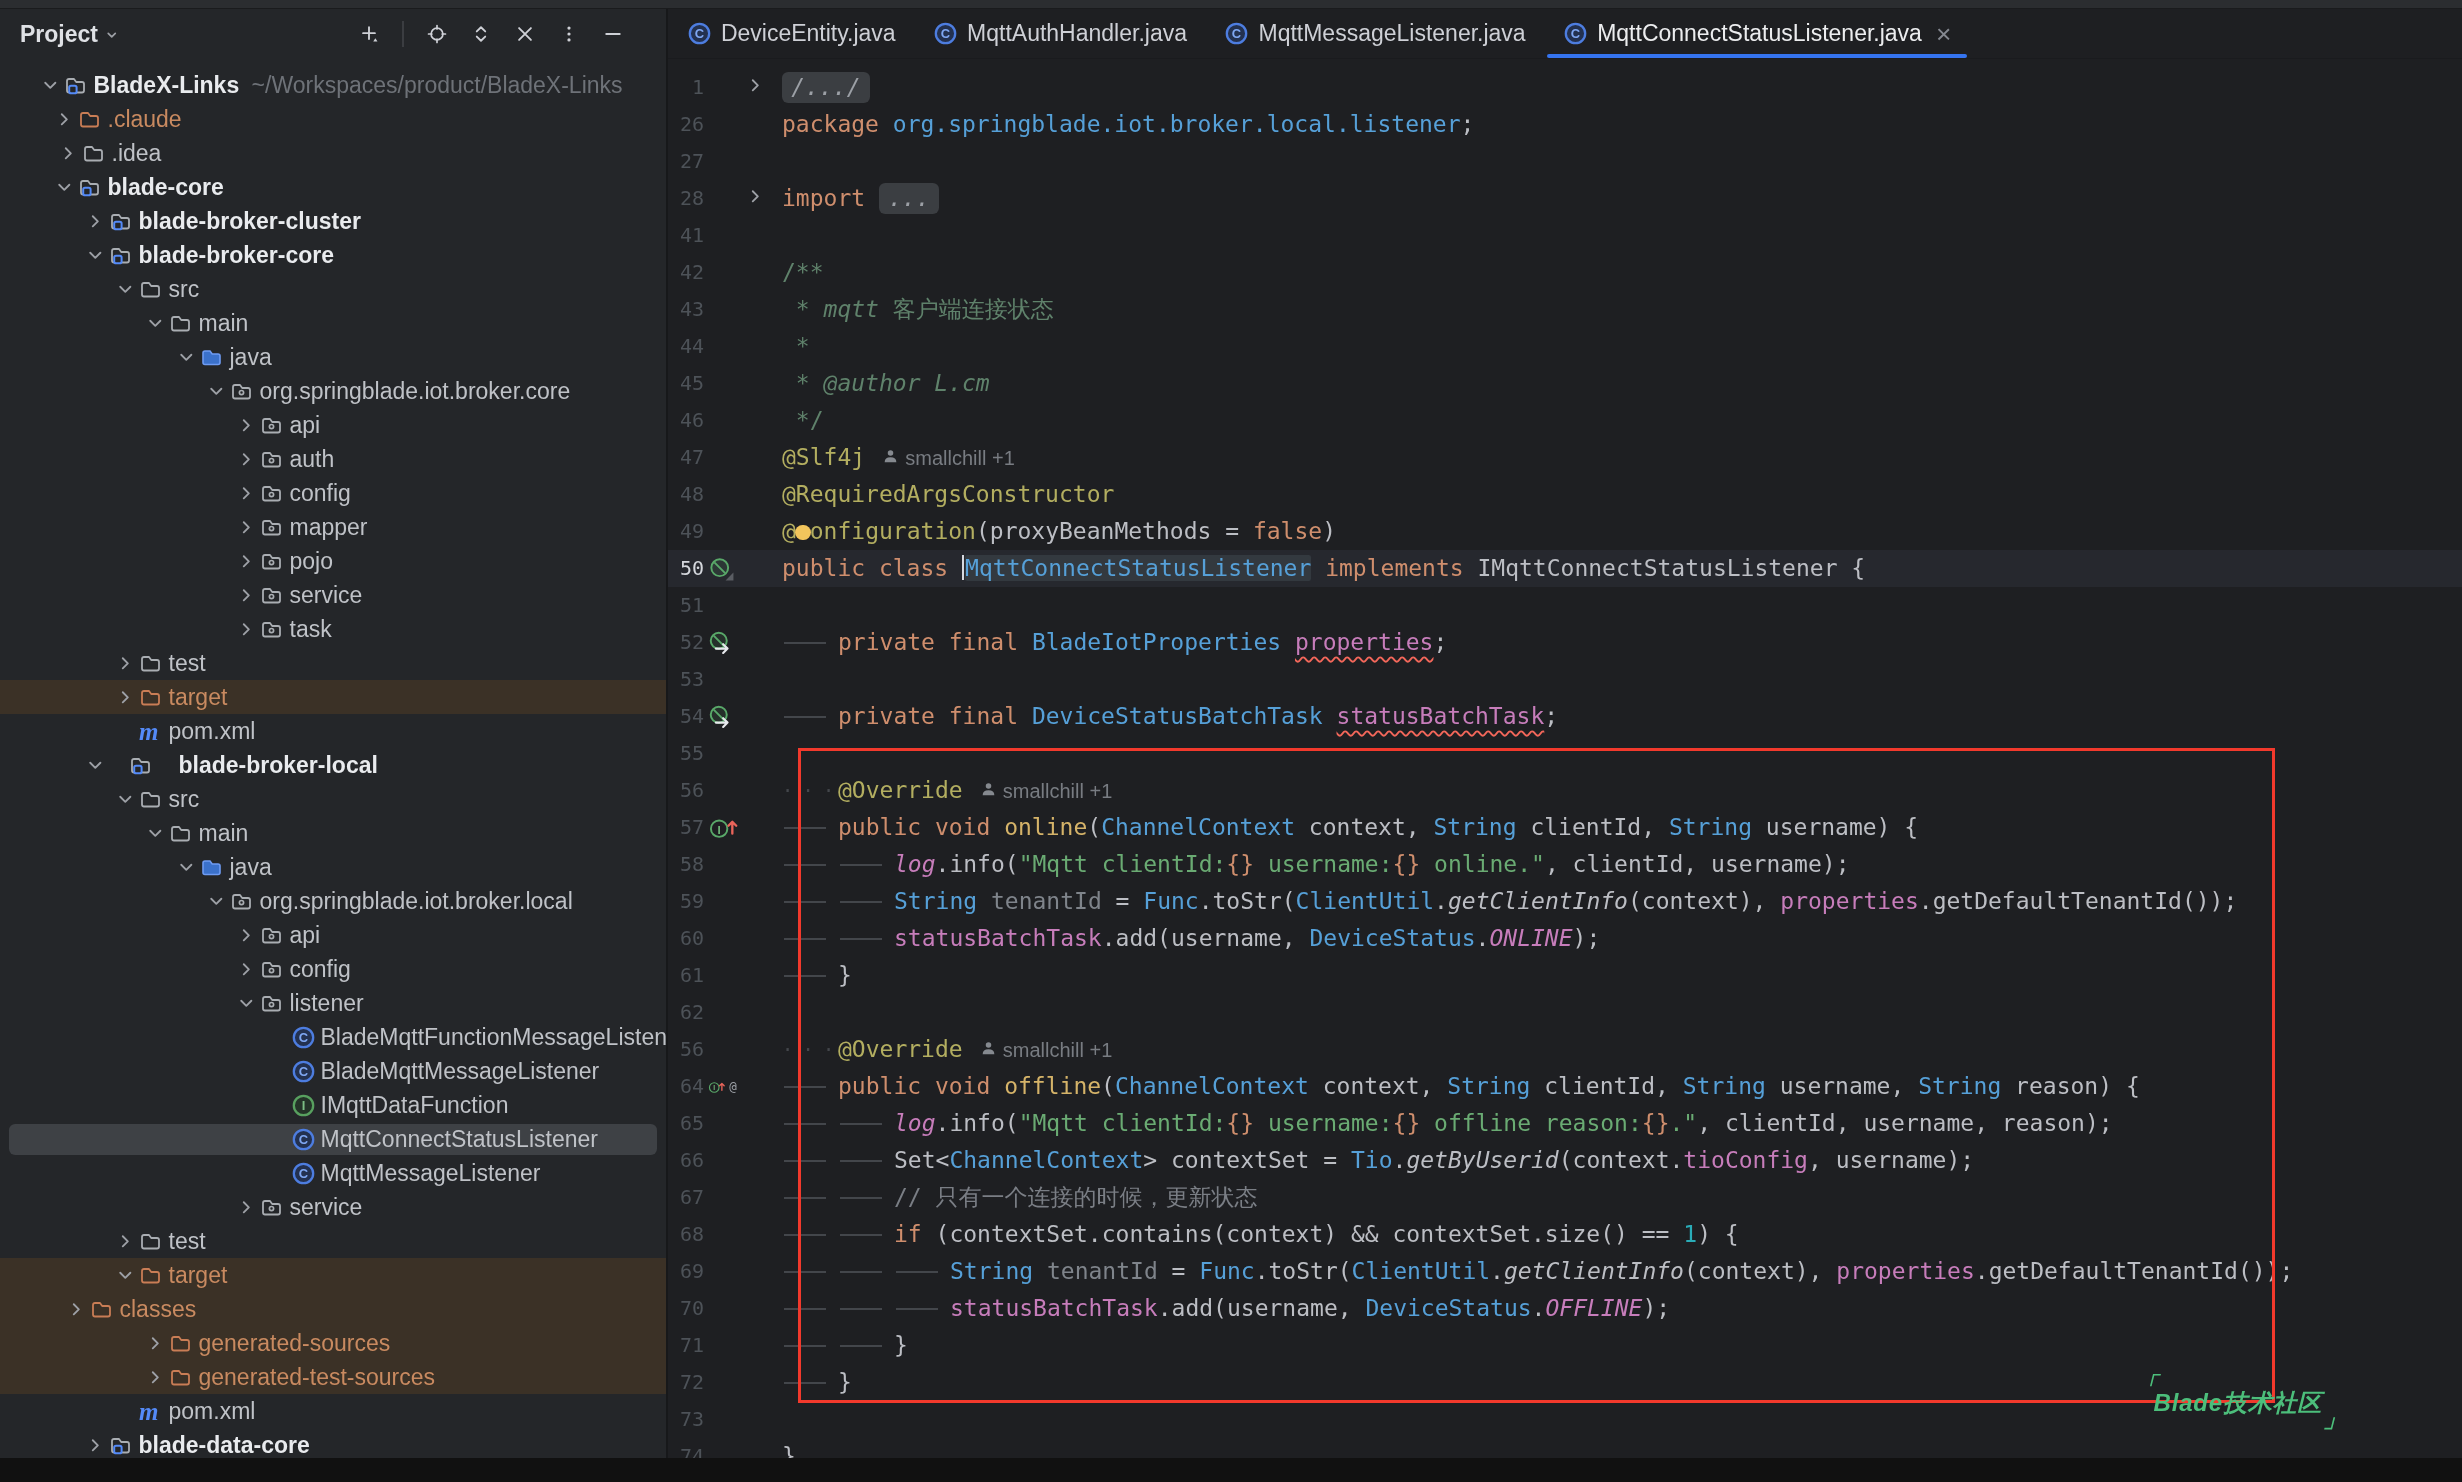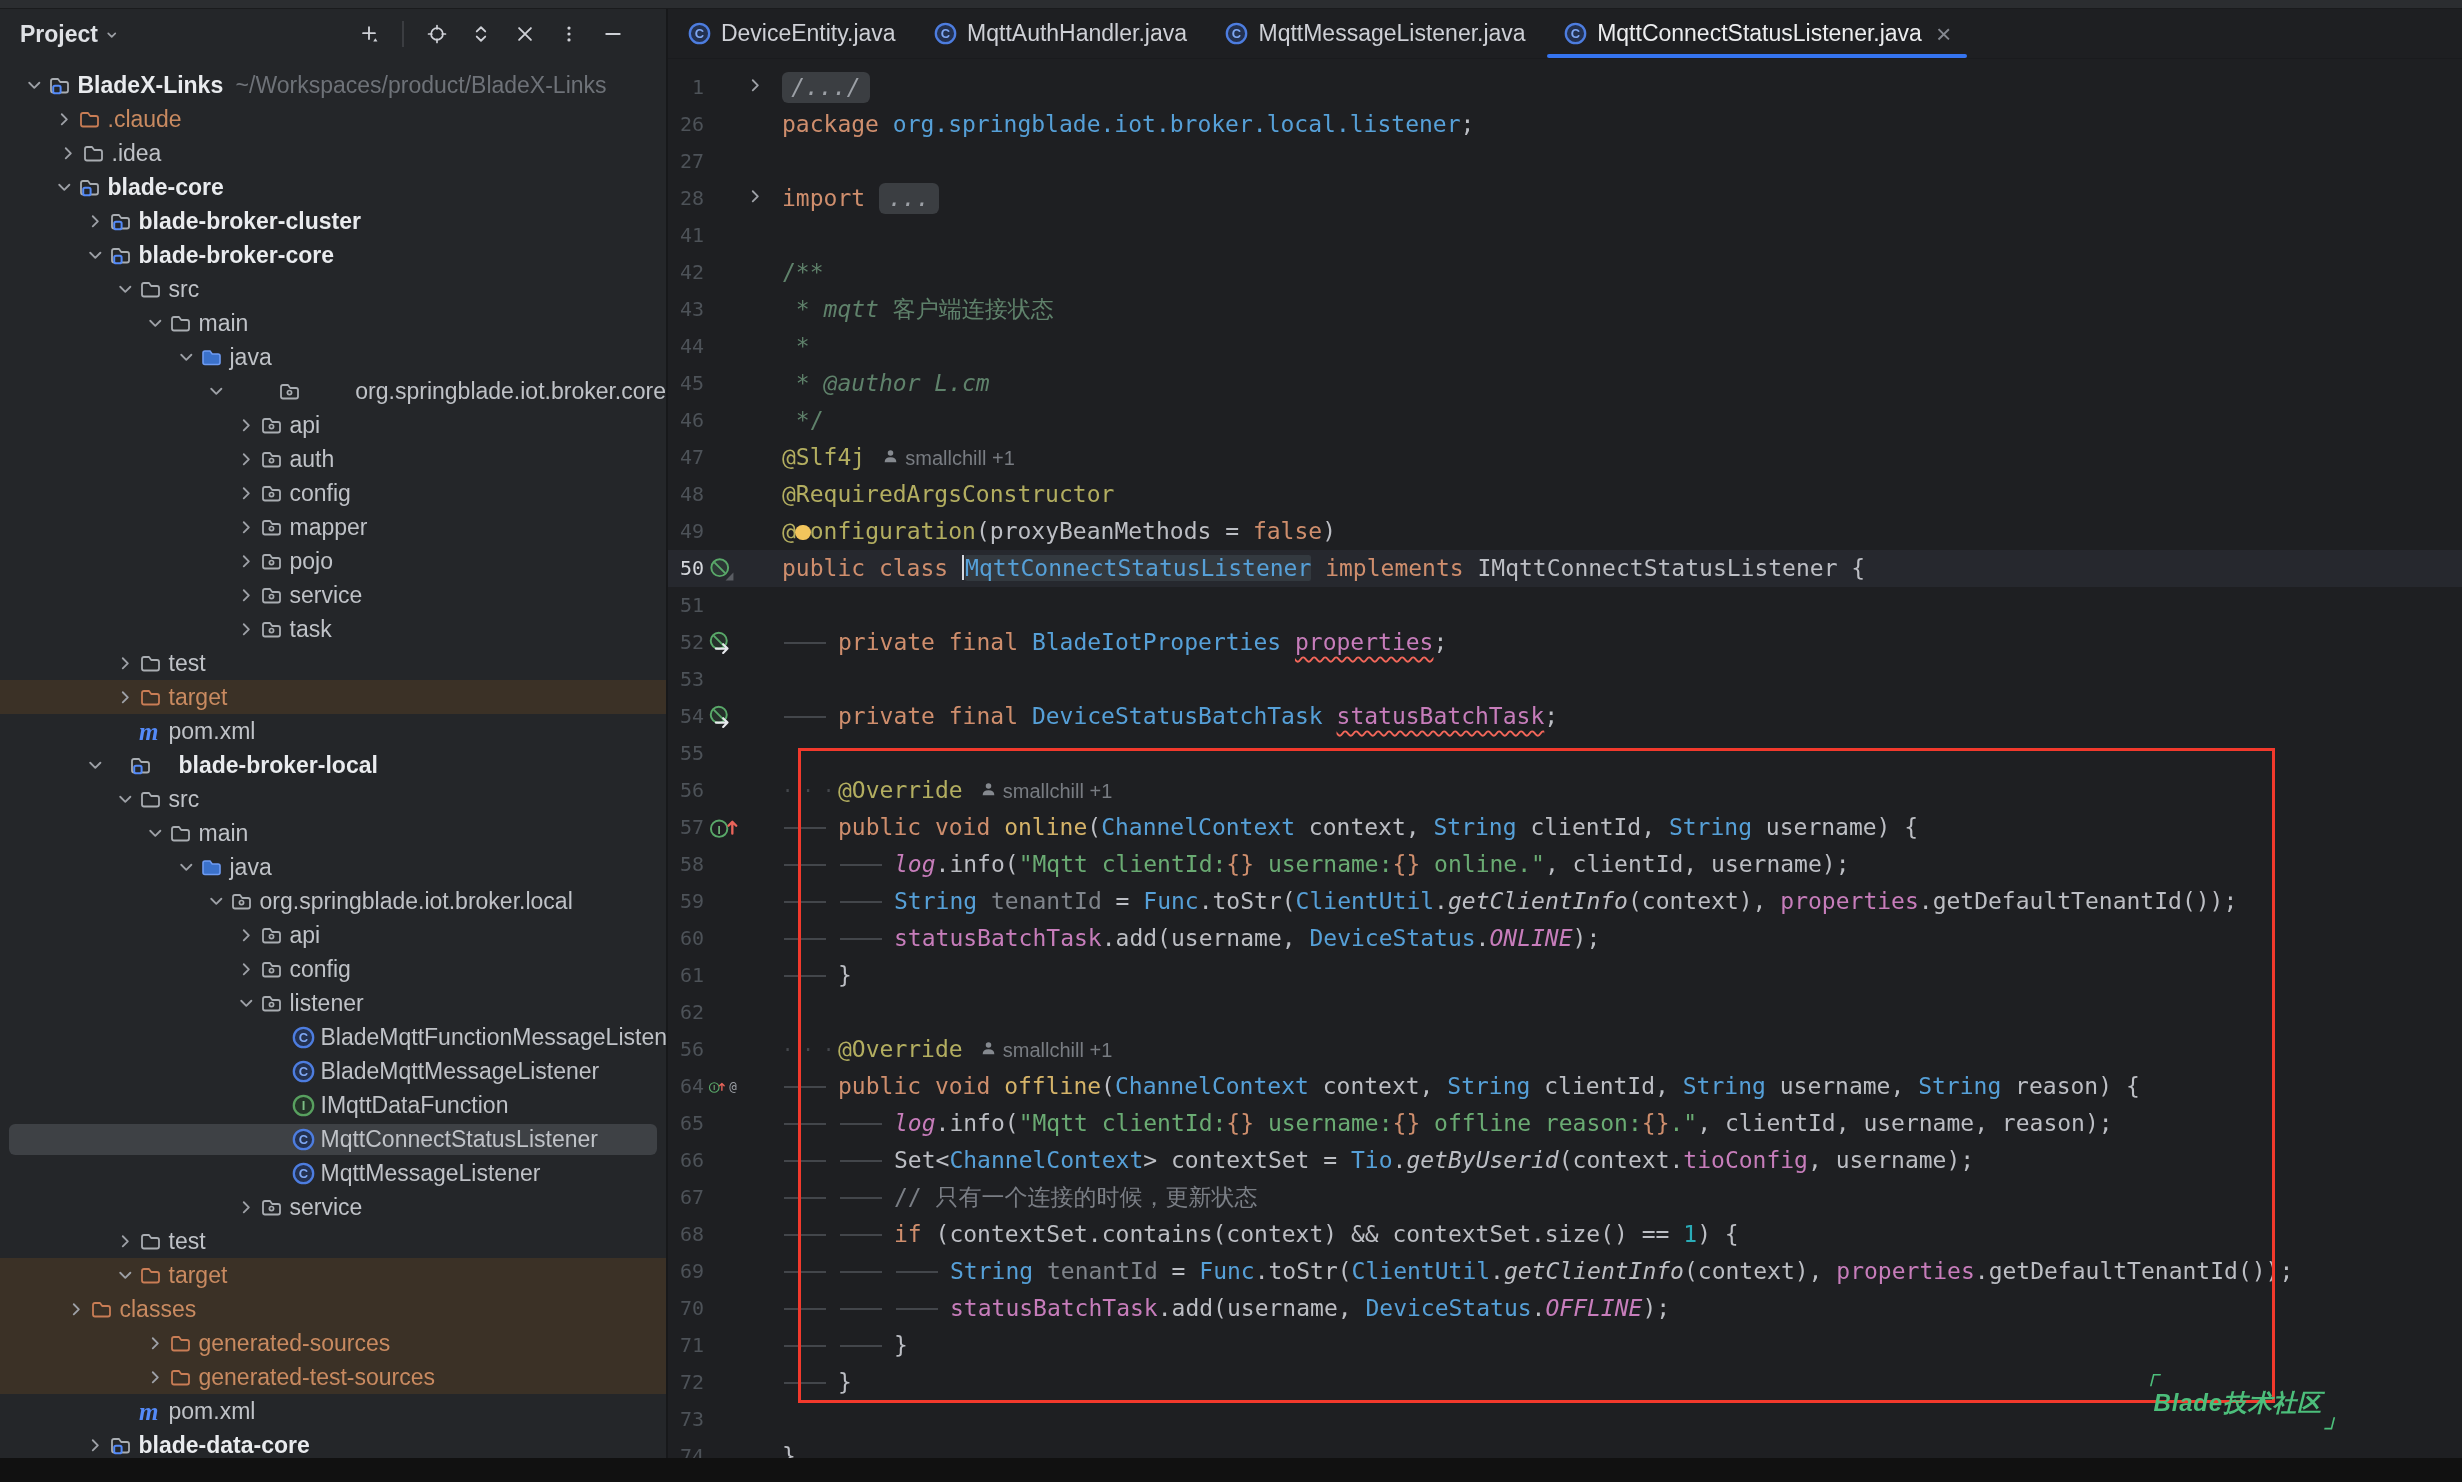--- a/index.html
+++ b/index.html
@@ -124,21 +124,21 @@
             </svg>
           </span>
           <span class="icn">
             <svg width="22" height="22" viewBox="0 0 26 26">
               <path d="M5 13h16" stroke="#CED0D6" stroke-width="2.2" stroke-linecap="round" stroke-linejoin="round" fill="none"></path>
             </svg>
           </span>
         </span>
     </div>
     <div class="tree">
-        <div class="trow" style="padding-left: 20px;">
+        <div class="trow" style="padding-left: 36px;">
           <span class="tch">
             <svg width="18.6" height="18.6" viewBox="0 0 22 22">
               <polyline points="5,8 11,14 17,8" stroke="#9DA0A6" stroke-width="2.2" stroke-linecap="round" stroke-linejoin="round" fill="none"></polyline>
             </svg>
           </span>
           <span class="tic">
             <svg width="23" height="23" viewBox="0 0 23 23">
               <path d="M3 7q0-2 2-2h5l2.2 3H18q2 0 2 2v6.5q0 2-2 2H5q-2 0-2-2z" stroke="#A9ADB2" stroke-width="1.8" stroke-linecap="round" stroke-linejoin="round" fill="none"></path>
               <rect x="5.2" y="11.8" width="7.4" height="7.4" rx="1.8" fill="#242629" stroke="#548AF7" stroke-width="2"></rect>
             </svg>
@@ -246,21 +246,21 @@
               <polyline points="5,8 11,14 17,8" stroke="#9DA0A6" stroke-width="2.2" stroke-linecap="round" stroke-linejoin="round" fill="none"></polyline>
             </svg>
           </span>
           <span class="tic">
             <svg width="23" height="23" viewBox="0 0 23 23">
               <path d="M3 7q0-2 2-2h5l2.2 3H18q2 0 2 2v6.5q0 2-2 2H5q-2 0-2-2z" fill="#3B71CA" stroke="#6E9BF2" stroke-width="1.6"></path>
             </svg>
           </span>
           <span class="tlb">java</span>
         </div>
-        <div class="trow" style="padding-left: 202px; justify-content: space-between;">
+        <div class="trow" style="padding-left: 202px;">
           <span class="tch">
             <svg width="18.6" height="18.6" viewBox="0 0 22 22">
               <polyline points="5,8 11,14 17,8" stroke="#9DA0A6" stroke-width="2.2" stroke-linecap="round" stroke-linejoin="round" fill="none"></polyline>
             </svg>
           </span>
           <span class="tic">
             <svg width="23" height="23" viewBox="0 0 23 23">
               <path d="M3 7q0-2 2-2h5l2.2 3H18q2 0 2 2v6.5q0 2-2 2H5q-2 0-2-2z" stroke="#A9ADB2" stroke-width="1.8" stroke-linecap="round" stroke-linejoin="round" fill="none"></path>
               <circle cx="11.5" cy="12.6" r="2.1" stroke="#A9ADB2" stroke-width="1.7" fill="none"></circle>
             </svg>

